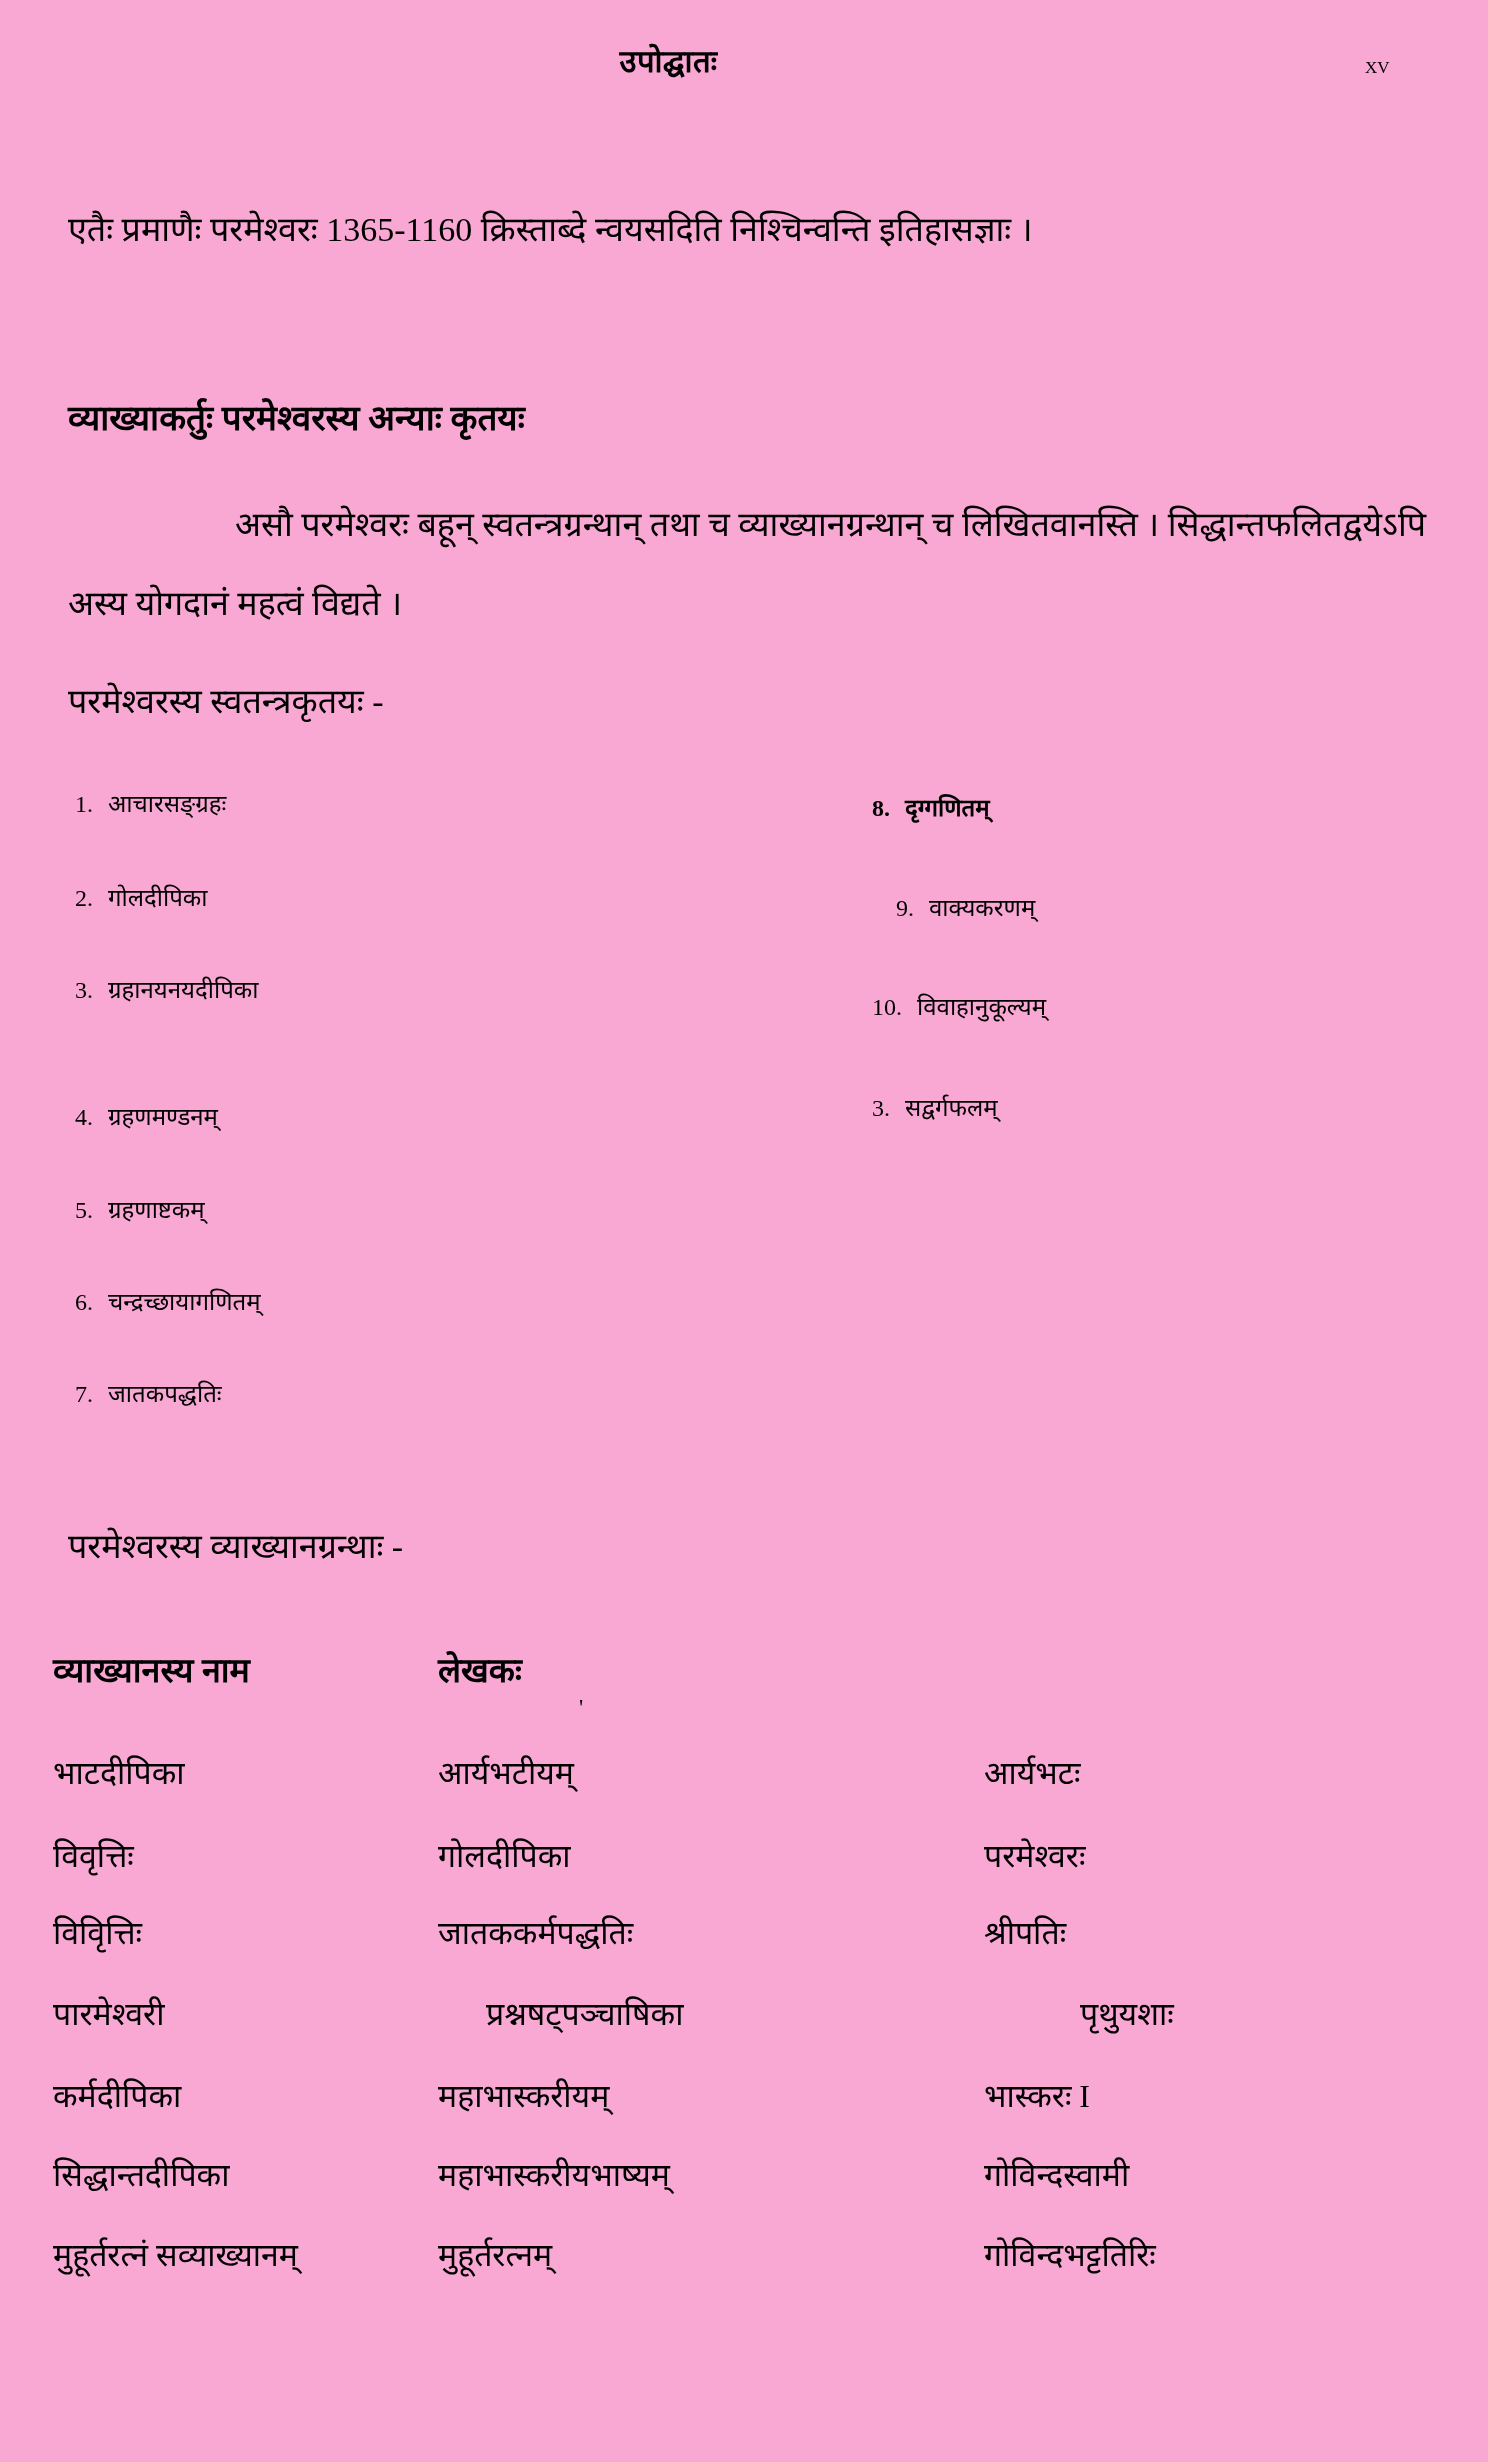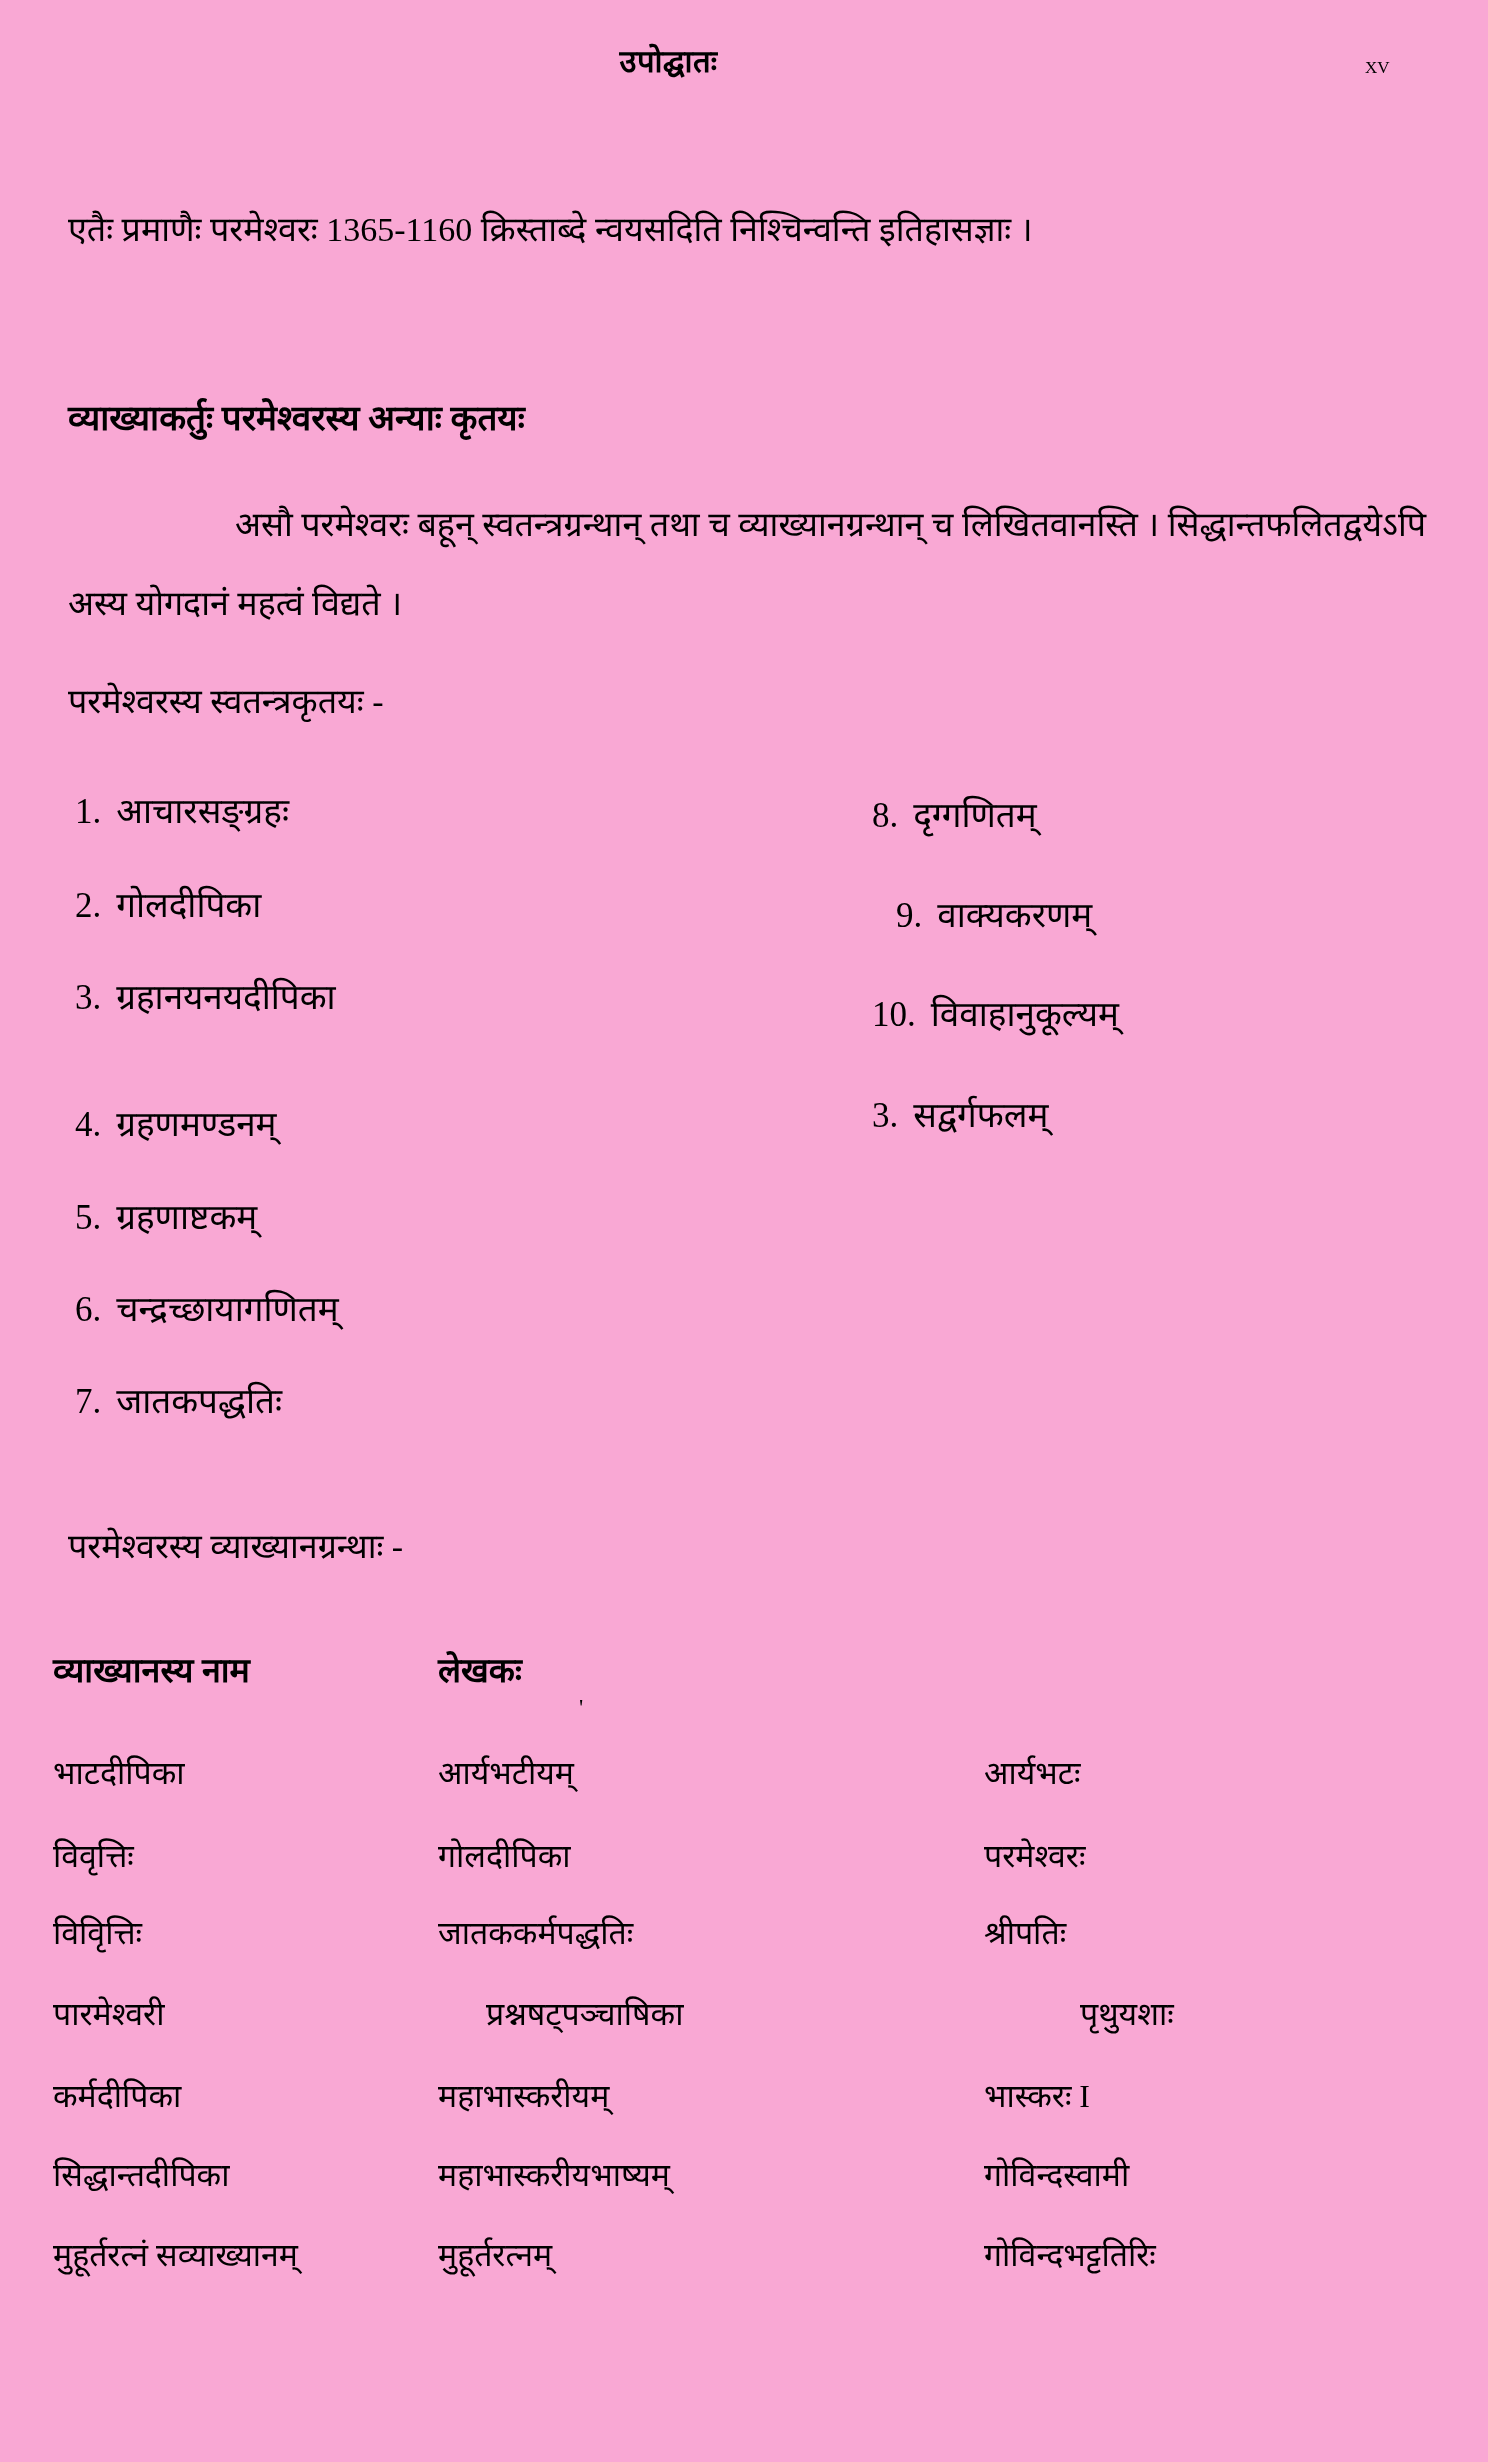--- a/index.html
+++ b/index.html
@@ -21,27 +21,27 @@
     font-size:24.6px;font-variant:small-caps;
   }
   .para{font-size:34px;line-height:79px;}
   .para-intro{position:absolute;top:190px;left:68px;width:1373px;}
   .section-heading{
     position:absolute;top:393px;left:68px;
     font-size:35px;font-weight:700;
   }
   .para-body{position:absolute;top:485px;left:68px;width:1373px;text-indent:167px;}
   .works-heading{position:absolute;top:677px;left:68px;font-size:34px;}
-  .work-item{position:absolute;font-size:35px;white-space:nowrap;}
+  .work-item{position:absolute;font-size:24px;white-space:nowrap;}
   .work-item .num{margin-right:15px;}
   .col-left{left:75px;}
   .col-right{left:872px;}
   .l1{top:786px;} .l2{top:880px;} .l3{top:972px;} .l4{top:1099px;}
   .l5{top:1192px;} .l6{top:1284px;} .l7{top:1376px;}
-  .r1{top:790px;} .r2{top:890px;margin-left:24px;} .r3{top:989px;} .r4{top:1090px;}
+  .r1{top:790px;font-weight:bold;} .r2{top:890px;margin-left:24px;} .r3{top:989px;} .r4{top:1090px;}
   .comm-heading{position:absolute;top:1522px;left:68px;font-size:34px;}
   .t-row{
     position:absolute;left:53px;width:1401px;
     display:grid;grid-template-columns:385px 546px 471px;
   }
   .t-row > div{text-align:left;white-space:nowrap;font-size:32px;}
   .t-head{top:1646px;}
   .t-head > div{font-size:34px;font-weight:700;}
   .row1{top:1750px;} .row2{top:1833px;} .row3{top:1910px;} .row4{top:1991px;gap:48px;}
   .row5{top:2073px;} .row6{top:2152px;} .row7{top:2232px;}

